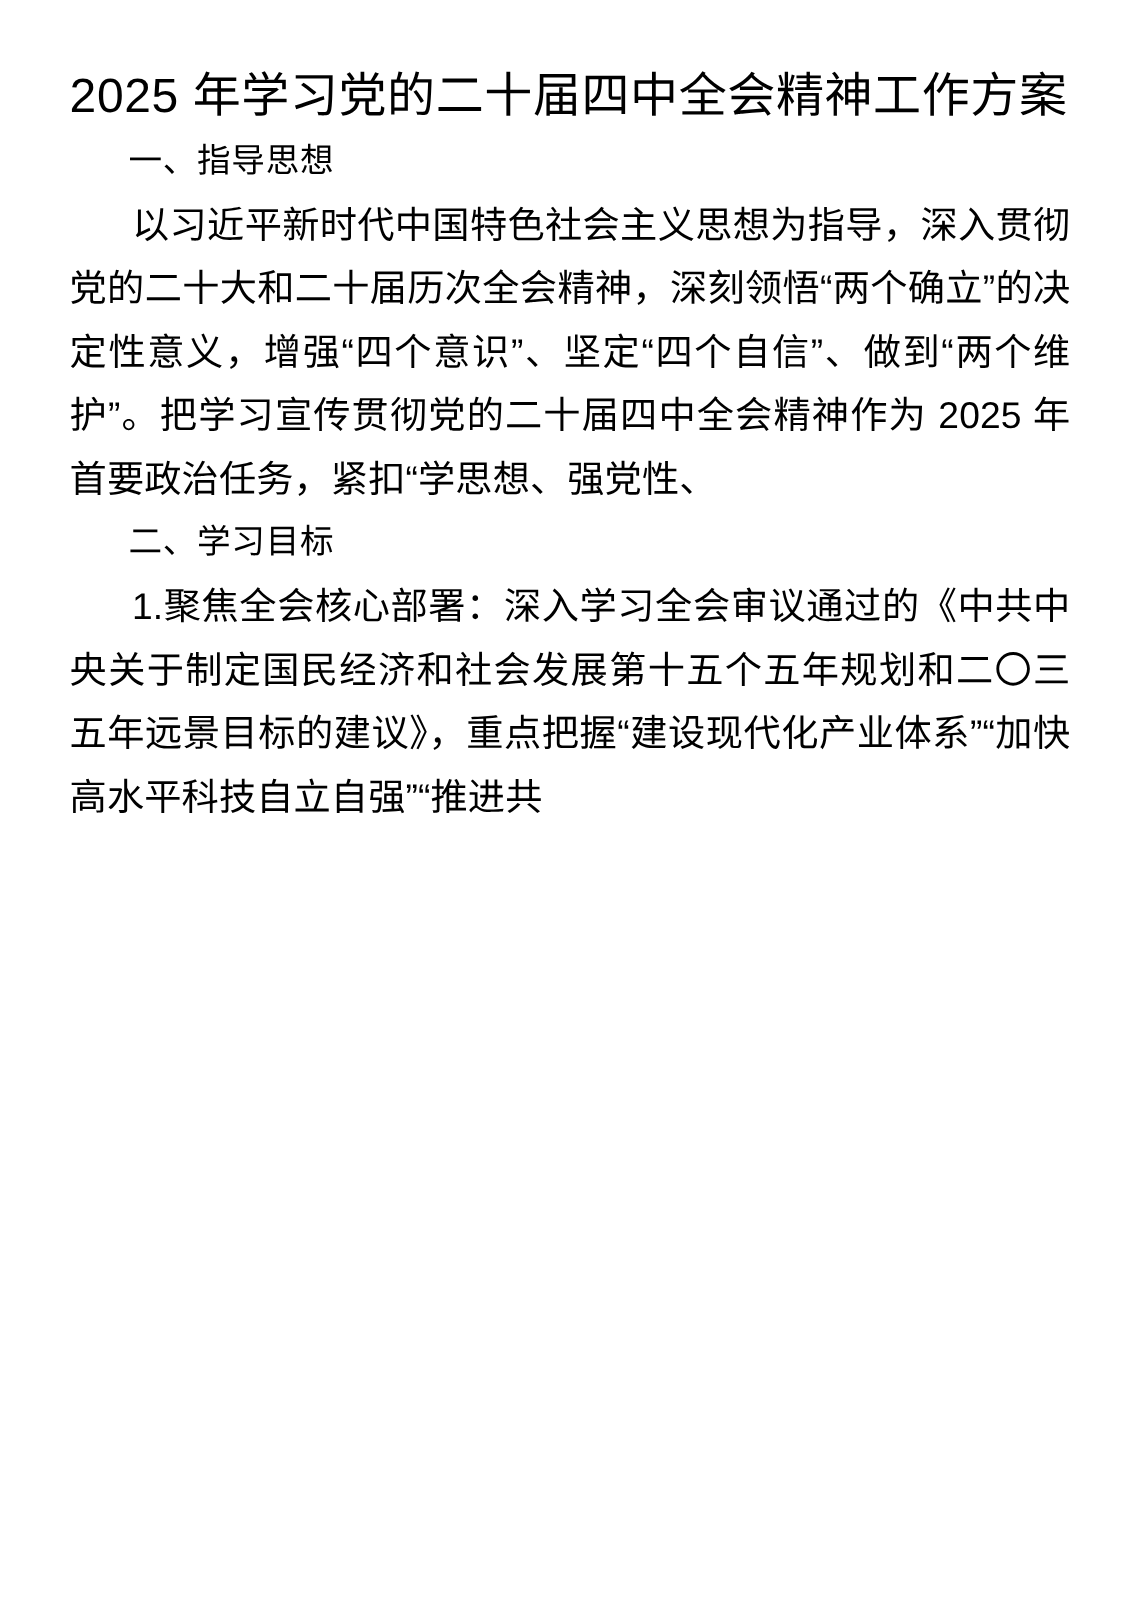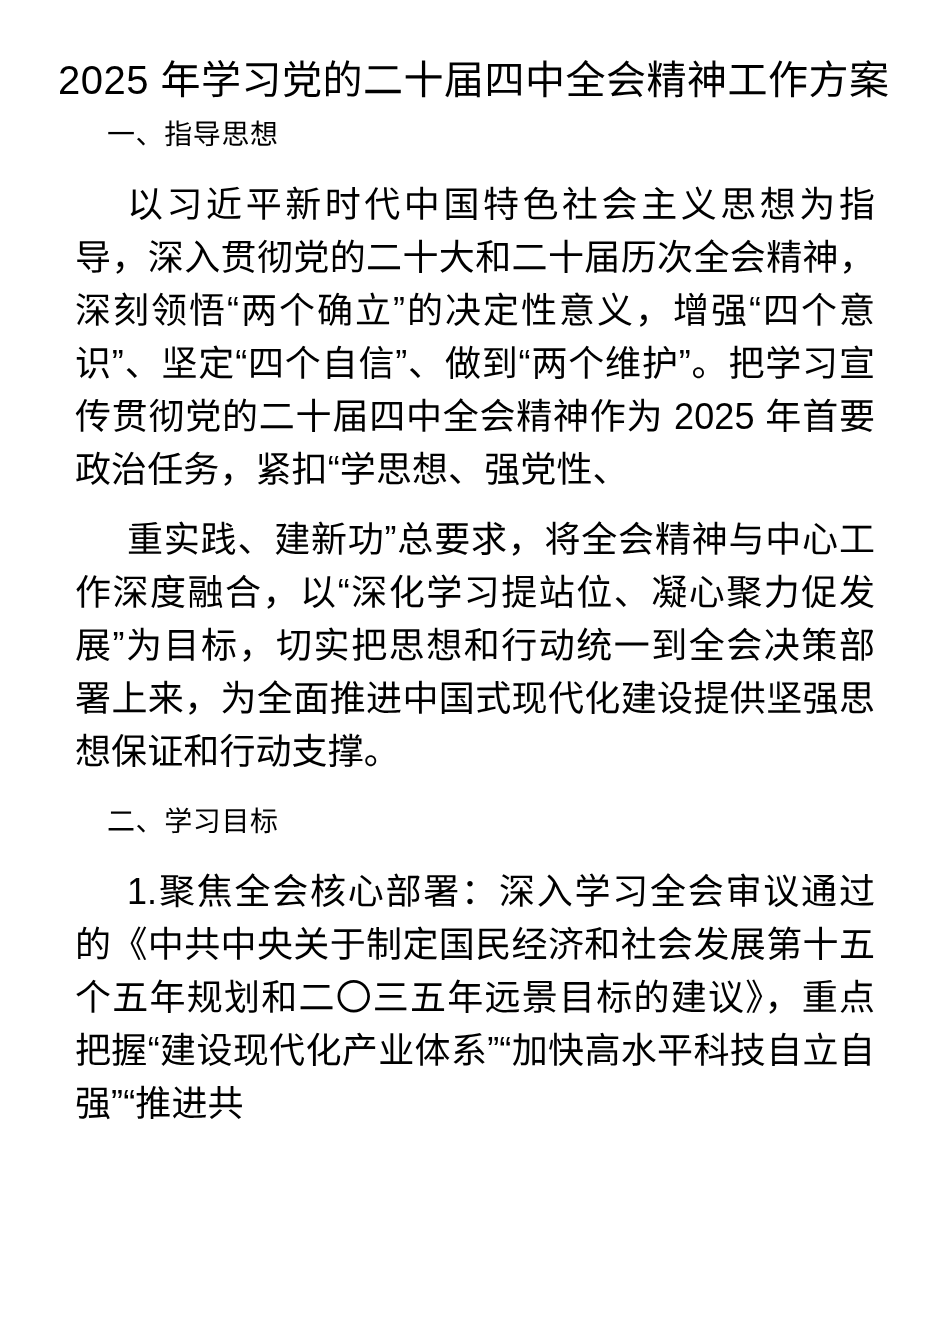--- a/index.html
+++ b/index.html
@@ -46,24 +46,24 @@
     font-weight: 400;
     line-height: 53px;
     margin: 0;
     text-indent: 49px;
     letter-spacing: 0.6px;
     font-family: Liberation Serif, serif;
   }
 
   
   .para {
-    font-size: 36px;
+    font-size: 31px;
     font-weight: 400;
     line-height: 53px;
-    margin: 17px;
+    margin: 0;
     text-indent: 52px;
     text-align: justify;
     text-justify: inter-ideograph;
     letter-spacing: 0.1px;
     word-break: break-all;
   }
   
   .para.cont-indent {
     text-indent: 52px;
   }
@@ -71,20 +71,19 @@
 </head>
 <body>
 
 <div class="page">
   <div class="content">
 
     <h1 class="doc-title">2025 年学习党的二十届四中全会精神工作方案</h1>
 
     <h2 class="section-heading">一、指导思想</h2>
     <p class="para">以习近平新时代中国特色社会主义思想为指导，深入贯彻党的二十大和二十届历次全会精神，深刻领悟“两个确立”的决定性意义，增强“四个意识”、坚定“四个自信”、做到“两个维护”。把学习宣传贯彻党的二十届四中全会精神作为 2025 年首要政治任务，紧扣“学思想、强党性、</p>
-    <p class="para cont-indent">重实践、建新功”总要求，将全会精神与中心工作深度融合，以“深化学习提站位、凝心聚力促发展”为目标，切实把思想和行动统一到全会决策部署上来，为全面推进中国式现代化建设提供坚强思想保证和行动支撑。</p>
 
     <h2 class="section-heading">二、学习目标</h2>
 
     <p class="para">1.聚焦全会核心部署：深入学习全会审议通过的《中共中央关于制定国民经济和社会发展第十五个五年规划和二〇三五年远景目标的建议》，重点把握“建设现代化产业体系”“加快高水平科技自立自强”“推进共</p>
 
   </div>
 </div>
 
 </body></html>

